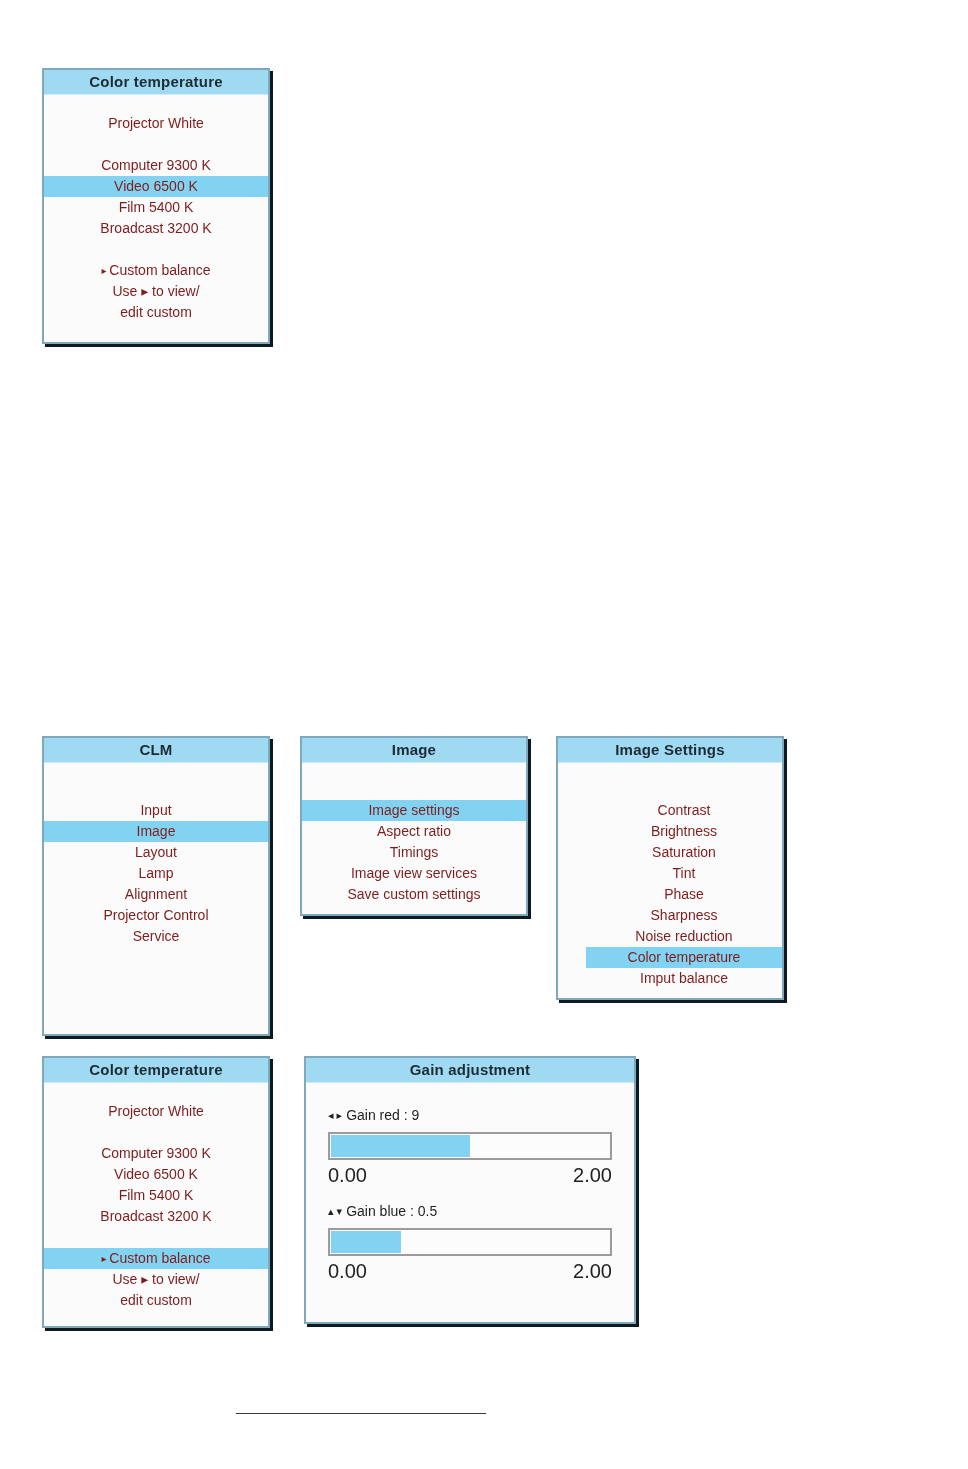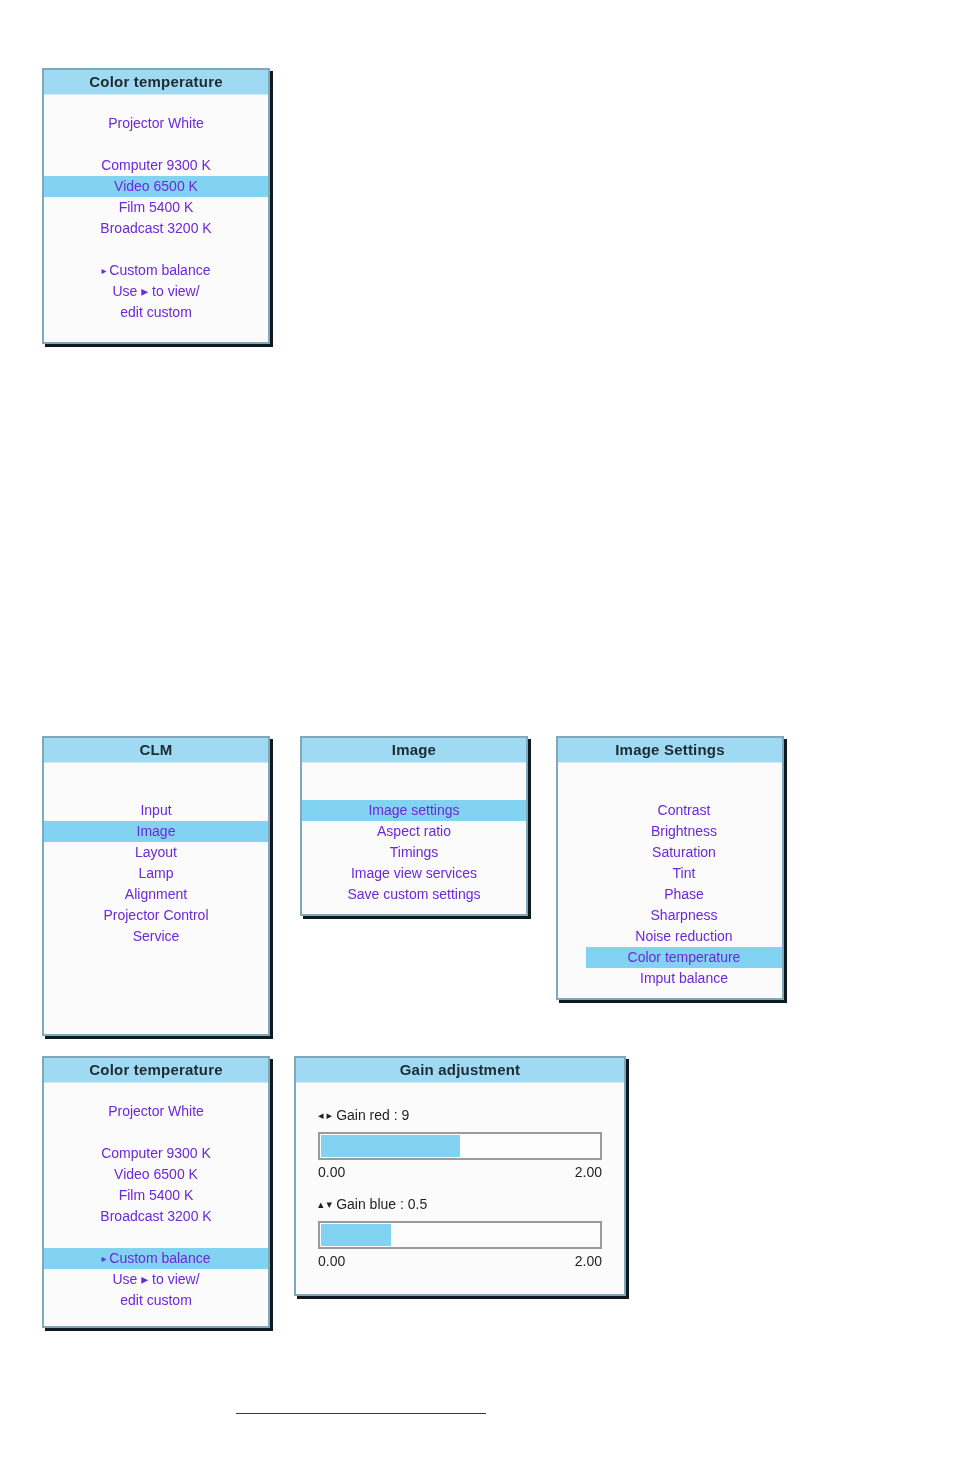--- a/index.html
+++ b/index.html
@@ -38,21 +38,21 @@
   }
   .osd-body {
     background: #fbfbfb;
     height: calc(100% - 25px);
     position: relative;
   }
 
   
   .row {
     font-size: 14px;
-    color: #6d28d9;
+    color: #7f1d1d;
     text-align: center;
     line-height: 21px;
     height: 21px;
     white-space: nowrap;
   }
   .row.sel {
     background: #82d3f2;
   }
   .row.spacer {
     background: transparent;
@@ -84,21 +84,21 @@
     border: 2px solid #9b9b9b;
     box-sizing: border-box;
     padding: 1px;
   }
   .bar-fill {
     height: 100%;
     background: #82d3f2;
   }
   .bar-range {
     margin: 4px 22px 0 22px;
-    font-size: 14px;
+    font-size: 20px;
     color: #1f1f1f;
     display: flex;
     justify-content: space-between;
   }
 
   .hrule {
     position: absolute;
     background: #3a3a3a;
     height: 1px;
   }
@@ -173,21 +173,21 @@
       <div class="row"><span>Video 6500 K</span></div>
       <div class="row"><span>Film 5400 K</span></div>
       <div class="row"><span>Broadcast 3200 K</span></div>
       <div class="row spacer">&nbsp;</div>
       <div class="row sel"><span class="tri">▸ </span><span>Custom balance</span></div>
       <div class="row"><span>Use ▸ to view/</span></div>
       <div class="row"><span>edit custom</span></div>
     </div>
 </div>
 
-<div class="osd" id="panel-gain" style="left:294px; top:1026px; width:332px; height:240px;">
+<div class="osd" id="panel-gain" style="left:304px; top:1026px; width:332px; height:268px;">
   <div class="osd-title">Gain adjustment</div>
   <div class="osd-body" style="padding-top:22px;">
       <div style="margin-bottom: 14px;">
         <div class="gain-label"><span class="tri">◂ ▸ </span><span>Gain red : 9</span></div>
         <div class="bar-outer">
           <div class="bar-fill" style="width: 50%;"></div>
         </div>
         <div class="bar-range">
           <span>0.00</span>
           <span>2.00</span>

